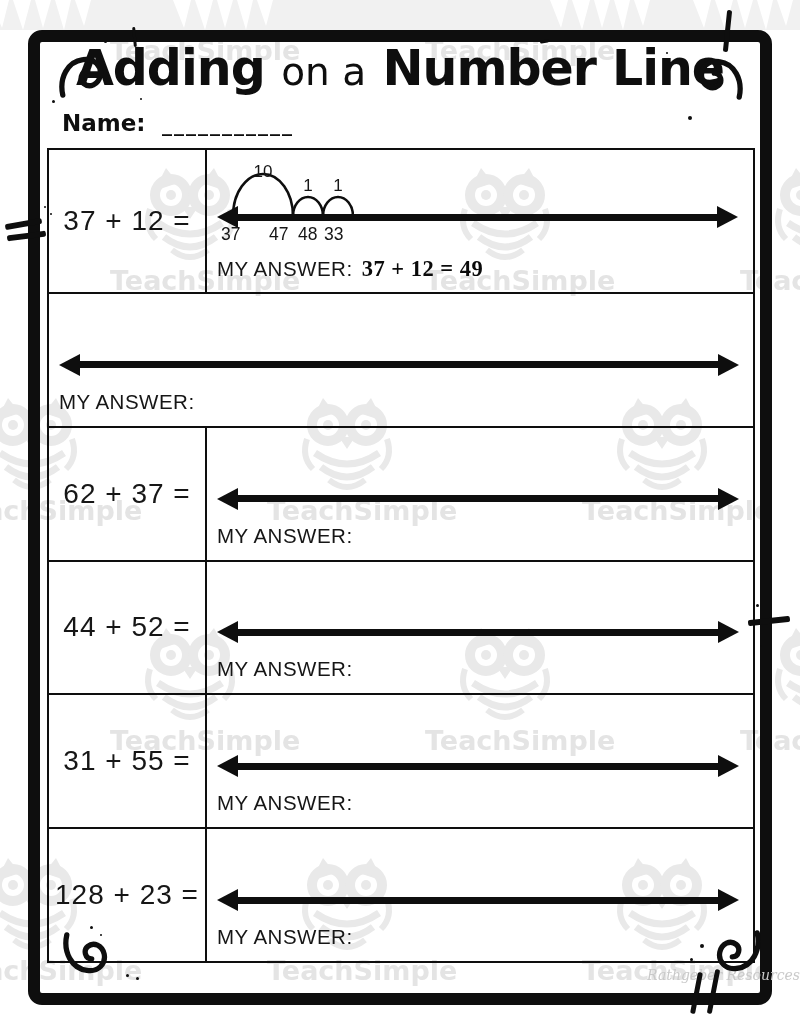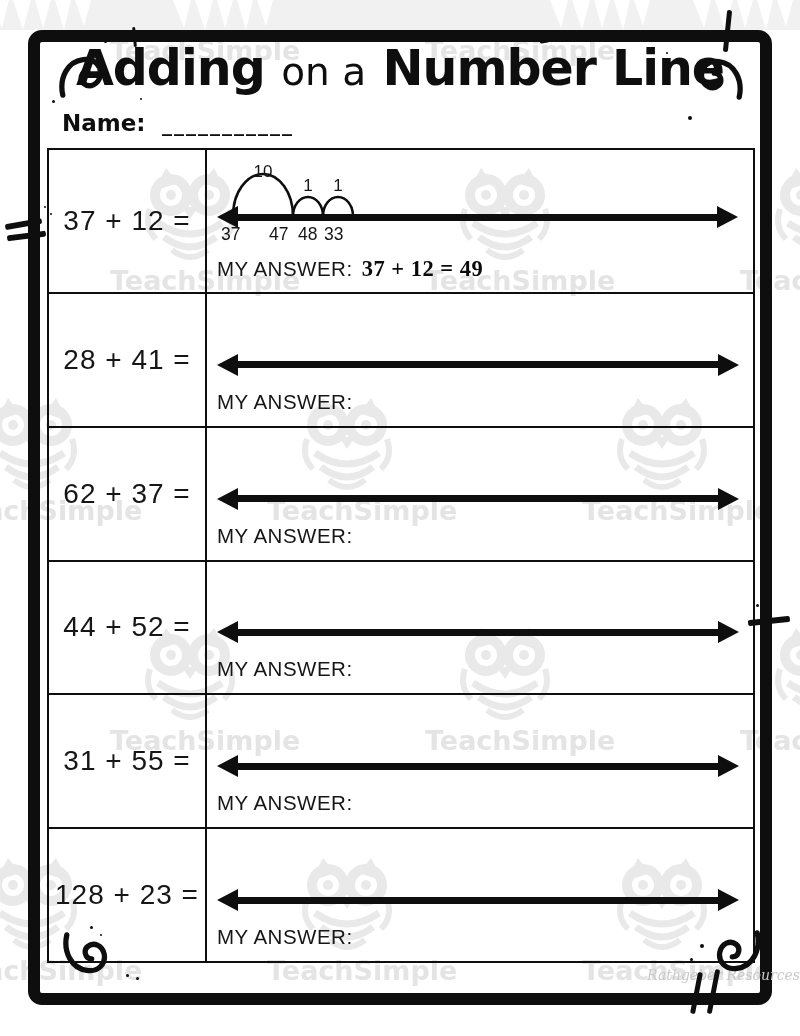--- a/index.html
+++ b/index.html
@@ -277,21 +277,20 @@
             <span class="ex-pt" style="left:91px">48</span>
             <span class="ex-pt" style="left:117px">33</span>
             <div class="ex-ans">
               <span>MY ANSWER:</span><span class="ansval">37 + 12 = 49</span>
             </div>
           </div>
         </div>
       </div>
 
       <div class="trow">
-        <div class="pcell">28 + 41 =</div>
         <div class="acell">
           <div class="nline">
             <span class="hl"></span>
               <span class="bar"></span>
               <span class="hr"></span>
           </div>
           <div class="ansrow"><span>MY ANSWER:</span></div>
         </div>
       </div>
 

